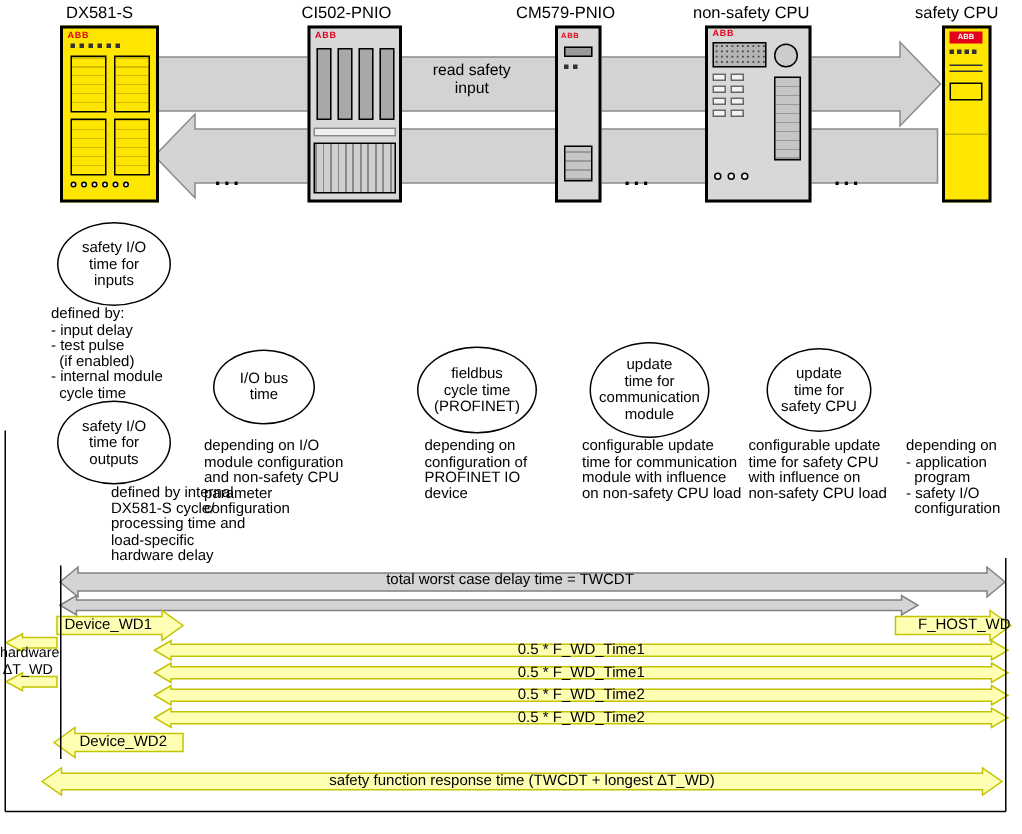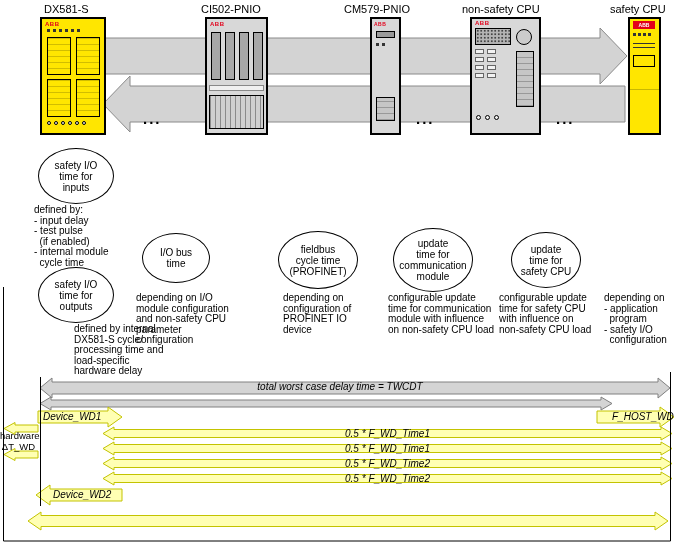--- a/index.html
+++ b/index.html
@@ -20,21 +20,21 @@
   .hstripes { box-sizing:border-box; border:1px solid #000; background-color:#c6c6c6;
           background-image:repeating-linear-gradient(0deg,#999 0 1px, transparent 1px 6px); }
   .display { box-sizing:border-box; border:1px solid #000; background-color:#b4b4b4;
           background-image:radial-gradient(#444 0.7px, transparent 0.9px); background-size:3.5px 3.5px; }
   .dotsmark { font-size:15px; font-weight:bold; letter-spacing:2px; }
   .flowlabel { font-size:10.5px; line-height:12px; text-align:center; white-space:pre; }
   .bubble { box-sizing:border-box; border:1px solid #000; border-radius:50%; background:#fff;
             display:flex; align-items:center; justify-content:center;
             font-size:10px; line-height:11px; text-align:center; white-space:pre; }
   .desc { font-size:10px; line-height:10.5px; white-space:pre; }
-  .arrowlabel { font-size:10px; line-height:12px; white-space:nowrap;font-style:italic; }
+  .arrowlabel { font-size:10px; line-height:12px; white-space:nowrap; }
   .centered { text-align:center; }
   svg { position:absolute; left:0; top:0; }
   .z1 { z-index:1; } .z2 { z-index:2; } .z3 { z-index:3; }
   .circ { box-sizing:border-box; border:1px solid #000; border-radius:50%; background:#eee; }
   .btn { box-sizing:border-box; border:1px solid #666; background:#f2f2f2; width:9px; height:5px; }
 </style>
 </head>
 <body>
 
 <div id="stage">
@@ -143,20 +143,22 @@
         <i class="led"></i>
         <i class="led"></i>
         <i class="led"></i>
     </div>
     <div class="abs" style="left:3px;top:24px;width:22px;height:1px;background:#333;"></div>
     <div class="abs" style="left:3px;top:28px;width:22px;height:1px;background:#333;"></div>
     <div class="abs" style="left:3px;top:36px;width:22px;height:12px;border:1px solid #000;box-sizing:border-box;"></div>
     <div class="abs" style="left:0;top:70px;width:29px;height:1px;background:#c9b800;"></div>
   </div>
 
+  <div class="abs flowlabel z3" style="left:267px;top:41px;width:95px;">read safety
+input</div>
 
   <div class="abs dotsmark z3" style="left:143px;top:110px;">...</div>
   <div class="abs dotsmark z3" style="left:416px;top:110px;">...</div>
   <div class="abs dotsmark z3" style="left:556px;top:110px;">...</div>
 
   <div class="abs bubble z2" style="left:38px;top:148px;width:76px;height:56px;">safety I/O
 time for
 inputs</div>
   <div class="abs bubble z2" style="left:38px;top:267px;width:76px;height:56px;">safety I/O
 time for
@@ -211,14 +213,15 @@
   <div class="abs arrowlabel centered z3" style="left:170px;top:381px;width:340px;">total worst case delay time = TWCDT</div>
   <div class="abs arrowlabel z3" style="left:43px;top:411px;">Device_WD1</div>
   <div class="abs arrowlabel z3" style="left:600px;top:411px;margin-left:12px;">F_HOST_WD</div>
   <div class="abs arrowlabel centered z3" style="left:103px;top:427.5px;width:569px;">0.5 * F_WD_Time1</div>
   <div class="abs arrowlabel centered z3" style="left:103px;top:442.5px;width:569px;">0.5 * F_WD_Time1</div>
   <div class="abs arrowlabel centered z3" style="left:103px;top:457.5px;width:569px;">0.5 * F_WD_Time2</div>
   <div class="abs arrowlabel centered z3" style="left:103px;top:472.5px;width:569px;">0.5 * F_WD_Time2</div>
   <div class="abs arrowlabel z3" style="left:53px;top:489px;">Device_WD2</div>
   <div class="abs centered z3" style="left:0;top:431px;width:37px;font-size:9.5px;line-height:10.5px;white-space:pre;">hardware
 ΔT_WD</div>
+  <div class="abs arrowlabel centered z3" style="left:28px;top:514.5px;width:640px;">safety function response time (TWCDT + longest ΔT_WD)</div>
 
 </div>
 
 </body></html>

